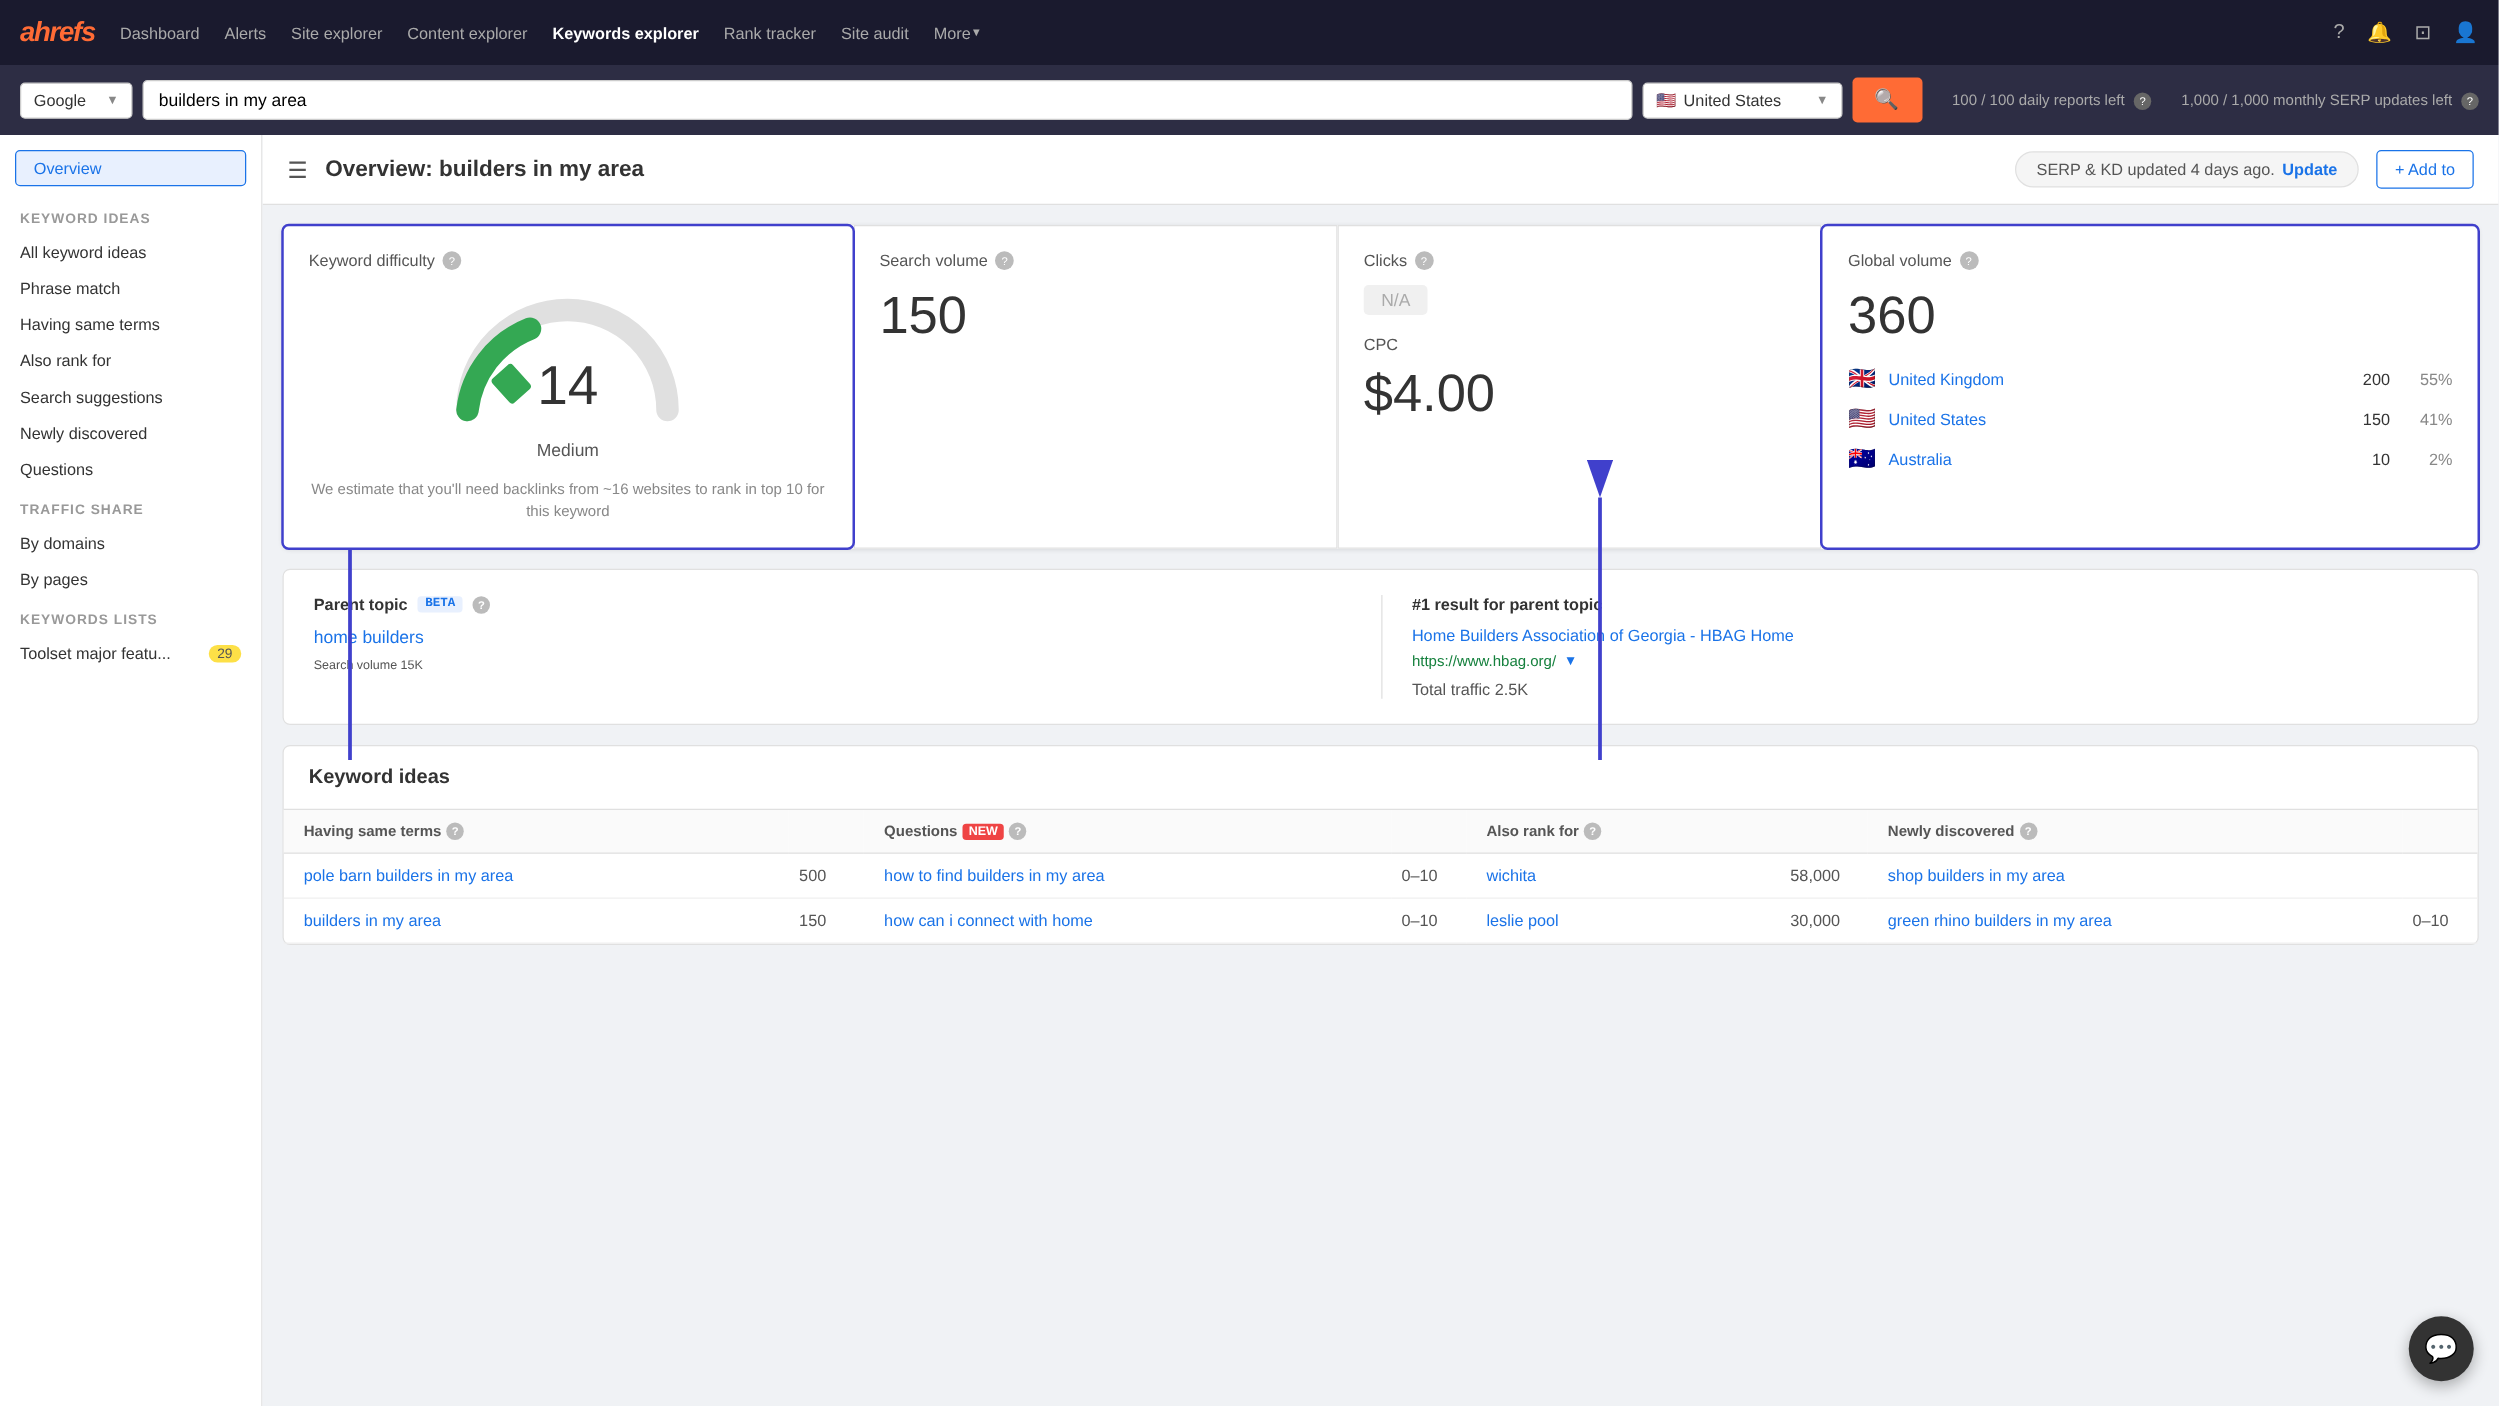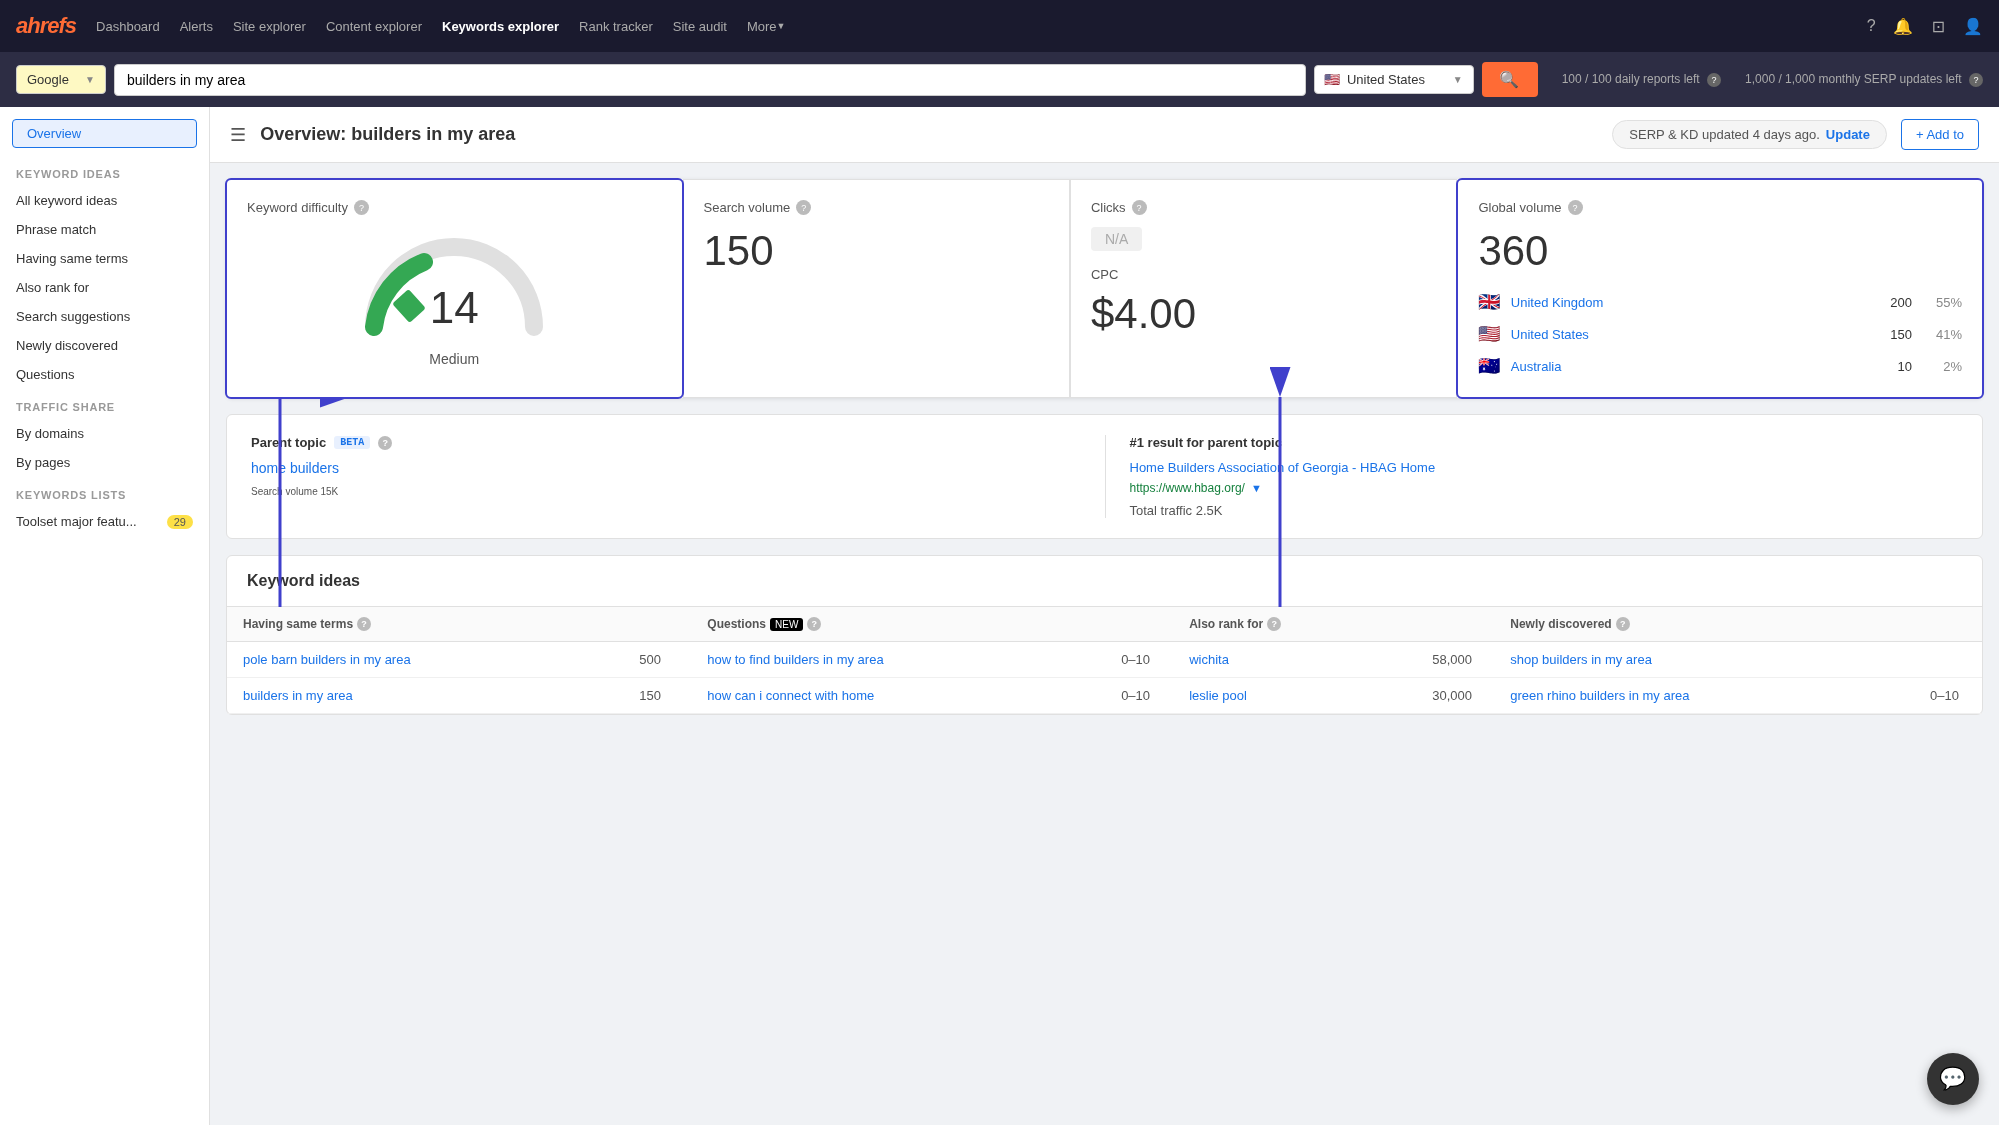--- a/index.html
+++ b/index.html
@@ -23,21 +23,21 @@
   </a>
   <div style="margin-left:auto; display:flex; gap:18px; align-items:center;">
     <span style="color:#aaa; font-size:16px; cursor:pointer;">?</span>
     <span style="color:#aaa; font-size:16px; cursor:pointer;">🔔</span>
     <span style="color:#aaa; font-size:16px; cursor:pointer;">⊡</span>
     <span style="color:#aaa; font-size:16px; cursor:pointer;">👤</span>
   </div>
 </nav>
 
 <div style="background:#2d2d44; display:flex; align-items:center; padding:10px 16px; gap:8px;">
-  <div style="background:#fef9c3; border:1px solid #ccc; border-radius:4px; padding:6px 10px; font-size:13px; cursor:pointer; display:flex; align-items:center; gap:6px; min-width:90px;">
+  <div style="background:#ffffff; border:1px solid #ccc; border-radius:4px; padding:6px 10px; font-size:13px; cursor:pointer; display:flex; align-items:center; gap:6px; min-width:90px;">
     <span>Google</span>
     <span style="font-size:10px; color:#888; margin-left:auto;">▼</span>
   </div>
   <input type="text" style="flex: 1 1 0%; border: 1px solid rgb(204, 204, 204); border-radius: 4px; padding: 7px 12px; font-size: 14px; background: rgb(255, 255, 255);" value="builders in my area">
   <div style="background:#fff; border:1px solid #ccc; border-radius:4px; padding:6px 10px; font-size:13px; cursor:pointer; display:flex; align-items:center; gap:6px; min-width:160px;">
     <span>🇺🇸</span>
     <span>United States</span>
     <span style="font-size:10px; color:#888; margin-left:auto;">▼</span>
   </div>
   <button style="background:#ff6b35; border:none; border-radius:4px; color:#fff; padding:8px 18px; cursor:pointer; font-size:16px;">🔍</button>
@@ -112,20 +112,21 @@
 
             <path d="M 20 100 A 80 80 0 0 1 180 100" fill="none" stroke="#e0e0e0" stroke-width="18" stroke-linecap="round"></path>
 
             <path d="M 20 100 A 80 80 0 0 1 70 35" fill="none" stroke="#34a853" stroke-width="18" stroke-linecap="round"></path>
           </svg>
           
           <div style="position:absolute; bottom:28px; left:44px; width:22px; height:26px; background:#34a853; border-radius:3px; transform:rotate(-42deg);"></div>
           <div style="position:absolute; bottom:14px; left:50%; transform:translateX(-50%); font-size:44px; font-weight:300; color:#333; white-space:nowrap;">14</div>
         </div>
         <div style="text-align:center; color:#555; font-size:14px; margin-top:4px;">Medium</div>
+        <div style="text-align:center; color:#888; font-size:12px; margin-top:14px; line-height:1.5;">We estimate that you'll need backlinks from ~16 websites to rank in top 10 for this keyword</div>
       </div>
 
       <div style="flex:1; padding:20px; border:1px solid #e0e0e0; background:#fff;">
         <div style="font-size:13px; color:#555; font-weight:500; display:flex; align-items:center; gap:6px; margin-bottom:12px;">
           <span>Search volume</span>
           <span style="display:inline-flex; align-items:center; justify-content:center; width:15px; height:15px; background:#bbb; border-radius:50%; color:#fff; font-size:9px; cursor:pointer;">?</span>
         </div>
         <div style="font-size:42px; font-weight:300; color:#333;">150</div>
       </div>
 
@@ -217,21 +218,21 @@
             <th style="text-align:left; padding:10px 16px; font-size:12px; color:#555; font-weight:600; border-bottom:1px solid #e0e0e0; background:#fafafa;">
               <div style="display:flex; align-items:center; gap:4px;">
                 <span>Having same terms</span>
                 <span style="display:inline-flex; align-items:center; justify-content:center; width:14px; height:14px; background:#bbb; border-radius:50%; color:#fff; font-size:9px; cursor:pointer;">?</span>
               </div>
             </th>
             <th style="text-align:left; padding:10px 8px; font-size:12px; color:#555; font-weight:600; border-bottom:1px solid #e0e0e0; background:#fafafa; width:60px;"></th>
             <th style="text-align:left; padding:10px 16px; font-size:12px; color:#555; font-weight:600; border-bottom:1px solid #e0e0e0; background:#fafafa;">
               <div style="display:flex; align-items:center; gap:4px;">
                 <span>Questions</span>
-                <span style="background:#000000; color:#fff; font-size:10px; padding:1px 5px; border-radius:3px; font-weight:400;">NEW</span>
+                <span style="background:#ef4444; color:#fff; font-size:10px; padding:1px 5px; border-radius:3px; font-weight:700;">NEW</span>
                 <span style="display:inline-flex; align-items:center; justify-content:center; width:14px; height:14px; background:#bbb; border-radius:50%; color:#fff; font-size:9px; cursor:pointer;">?</span>
               </div>
             </th>
             <th style="text-align:left; padding:10px 8px; font-size:12px; color:#555; font-weight:600; border-bottom:1px solid #e0e0e0; background:#fafafa; width:60px;"></th>
             <th style="text-align:left; padding:10px 16px; font-size:12px; color:#555; font-weight:600; border-bottom:1px solid #e0e0e0; background:#fafafa;">
               <div style="display:flex; align-items:center; gap:4px;">
                 <span>Also rank for</span>
                 <span style="display:inline-flex; align-items:center; justify-content:center; width:14px; height:14px; background:#bbb; border-radius:50%; color:#fff; font-size:9px; cursor:pointer;">?</span>
               </div>
             </th>

